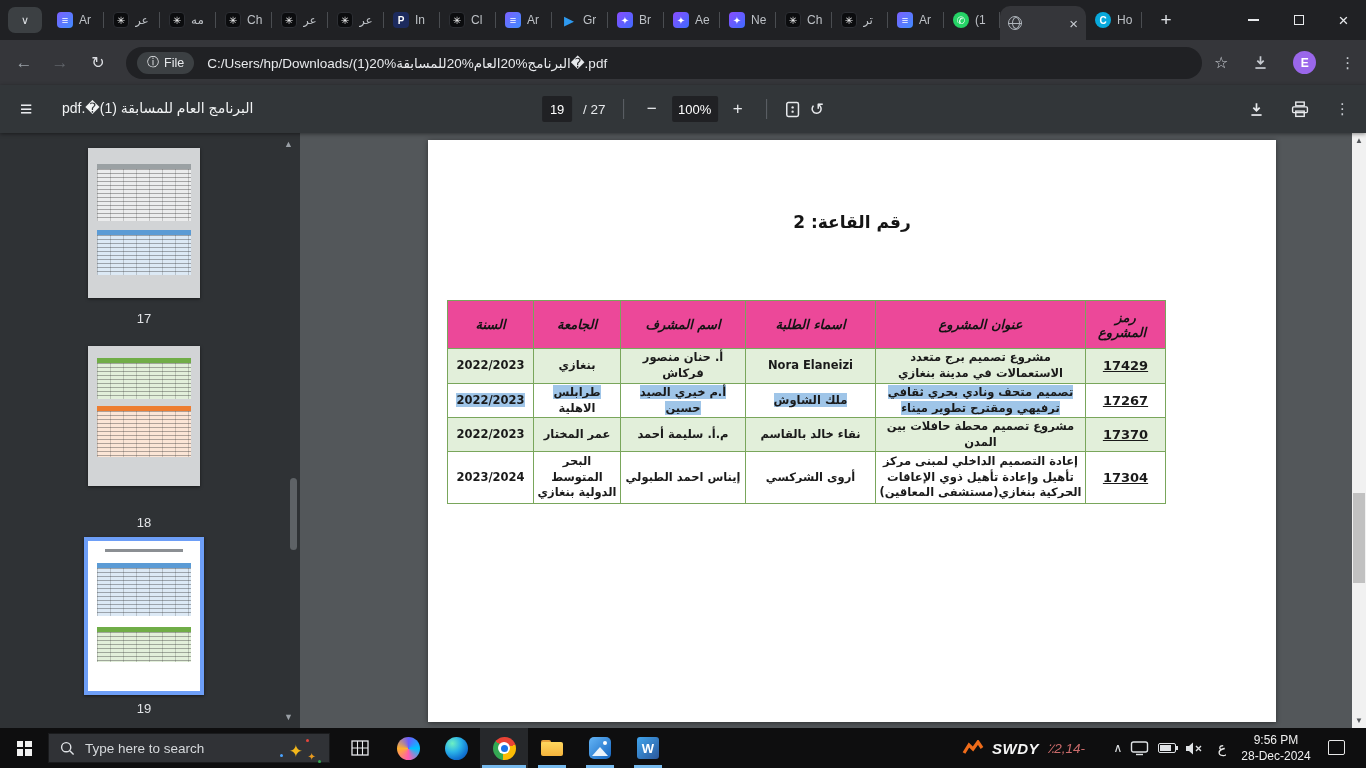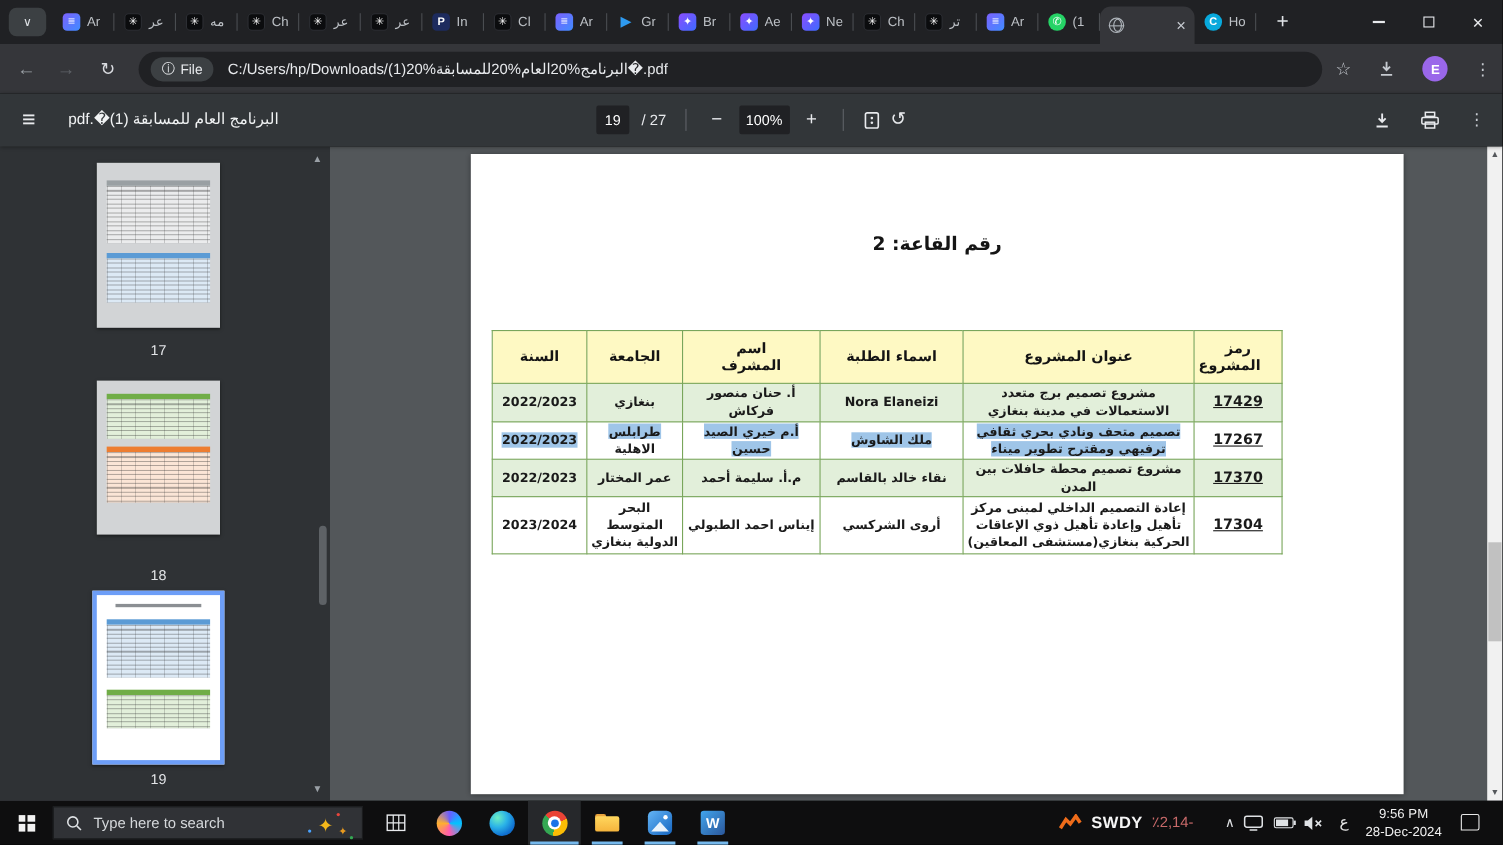--- a/index.html
+++ b/index.html
@@ -97,21 +97,21 @@
   .sb-thumb { position:absolute; left:290px; top:345px; width:7px; height:72px; background:#5e6266; border-radius:3.5px; }
 
   
   .page { position:absolute; left:428px; top:7px; width:848px; height:582px; background:#fff; box-shadow:0 1px 5px rgba(0,0,0,.45); }
   .h1, .h2 { position:absolute; width:100%; text-align:center; direction:rtl; font-weight:bold; color:#151515;
     font-family:"DejaVu Sans",sans-serif; }
   .h1 { top:72px; font-size:17px; }
   .h2 { top:108px; font-size:16px; }
   table.proj { position:absolute; left:19px; top:160px; width:718px; border-collapse:collapse; direction:rtl; table-layout:fixed;
     font-family:"DejaVu Sans",sans-serif; }
-  .proj th { background:#fef9c3; height:48px; font-size:13px; font-weight:bold; color:#141414; border:1px solid #79a65b; padding:0 19px; }
+  .proj th { background:#ec4899; height:48px; font-size:13px; font-weight:bold; color:#141414; border:1px solid #79a65b; padding:0 19px;font-style:italic; }
   .proj td { border:1px solid #79a65b; font-size:11.5px; font-weight:bold; color:#1a1a1a; text-align:center; vertical-align:middle;
     padding:1px 3px; line-height:1.35; }
   .proj tr.shade td { background:#E2EFDA; }
   .proj td .sel { background:#9FC5E8; }
   .proj tr.r0 { height:35px; } .proj tr.r1 { height:34px; } .proj tr.r2 { height:24px; } .proj tr.r3 { height:52px; }
   .proj .w-code { width:80px; } .proj .w-title { width:210px; } .proj .w-students { width:130px; }
   .proj .w-super { width:125px; } .proj .w-univ { width:87px; } .proj .w-year { width:86px; }
   .proj td.c0 { font-size:13px;text-decoration:underline; }
 
   
@@ -144,21 +144,21 @@
   .chrome::before { content:""; position:absolute; left:5.5px; top:5.5px; width:12px; height:12px; border-radius:50%; background:#fff; }
   .chrome::after { content:""; position:absolute; left:8px; top:8px; width:7px; height:7px; border-radius:50%; background:#1a73e8; }
   .folder { width:22px; height:16px; position:relative; }
   .folder .back { position:absolute; left:0; top:0; width:10px; height:5px; background:#e8a33d; border-radius:2px 2px 0 0; }
   .folder .body { position:absolute; left:0; top:2px; width:22px; height:14px; background:linear-gradient(180deg,#ffd75e,#f5b43c); border-radius:2px; }
   .photos { width:22px; height:22px; border-radius:5px; background:linear-gradient(135deg,#64b5f6,#1565c0); position:relative; overflow:hidden; }
   .photos .mt { position:absolute; left:3px; bottom:3px; width:0; height:0; border-left:8px solid transparent; border-right:8px solid transparent; border-bottom:9px solid rgba(255,255,255,.9); }
   .photos .sun { position:absolute; right:4px; top:4px; width:4px; height:4px; border-radius:50%; background:#fff; }
   .word { width:22px; height:22px; border-radius:3px; background:linear-gradient(135deg,#41a5ee,#2b579a); color:#fff; font-weight:bold;
     font-size:13px; display:flex; align-items:center; justify-content:center; }
-  .stockwrap { position:absolute; left:962px; top:0; height:40px; display:flex; align-items:center; gap:8px; }
+  .stockwrap { position:absolute; left:962px; top:0; height:40px; display:flex; align-items:center; gap:8px;font-style:italic; }
   .stock-sym { color:#f5f5f5; font-size:15px; font-weight:bold; letter-spacing:.5px; }
   .stock-chg { color:#c96a6a; font-size:13.5px; }
   .chev { position:absolute; left:1106px; top:0; height:40px; width:24px; display:flex; align-items:center; justify-content:center; color:#dfe2e5; font-size:12px; }
   .casti { position:absolute; left:1130px; top:0; height:40px; display:flex; align-items:center; }
   .batt { position:absolute; left:1158px; top:15px; width:18px; height:10px; border:1px solid #dfe2e5; border-radius:2px; }
   .batt::before { content:""; position:absolute; left:1px; top:1px; bottom:1px; width:11px; background:#dfe2e5; }
   .batt::after { content:""; position:absolute; right:-3px; top:2px; width:2px; height:4px; background:#dfe2e5; }
   .spk { position:absolute; left:1184px; top:0; height:40px; display:flex; align-items:center; }
   .lang { position:absolute; left:1212px; top:0; height:40px; width:20px; display:flex; align-items:center; justify-content:center;
     color:#e8e8e8; font-size:14px; font-family:"DejaVu Sans",sans-serif; }

